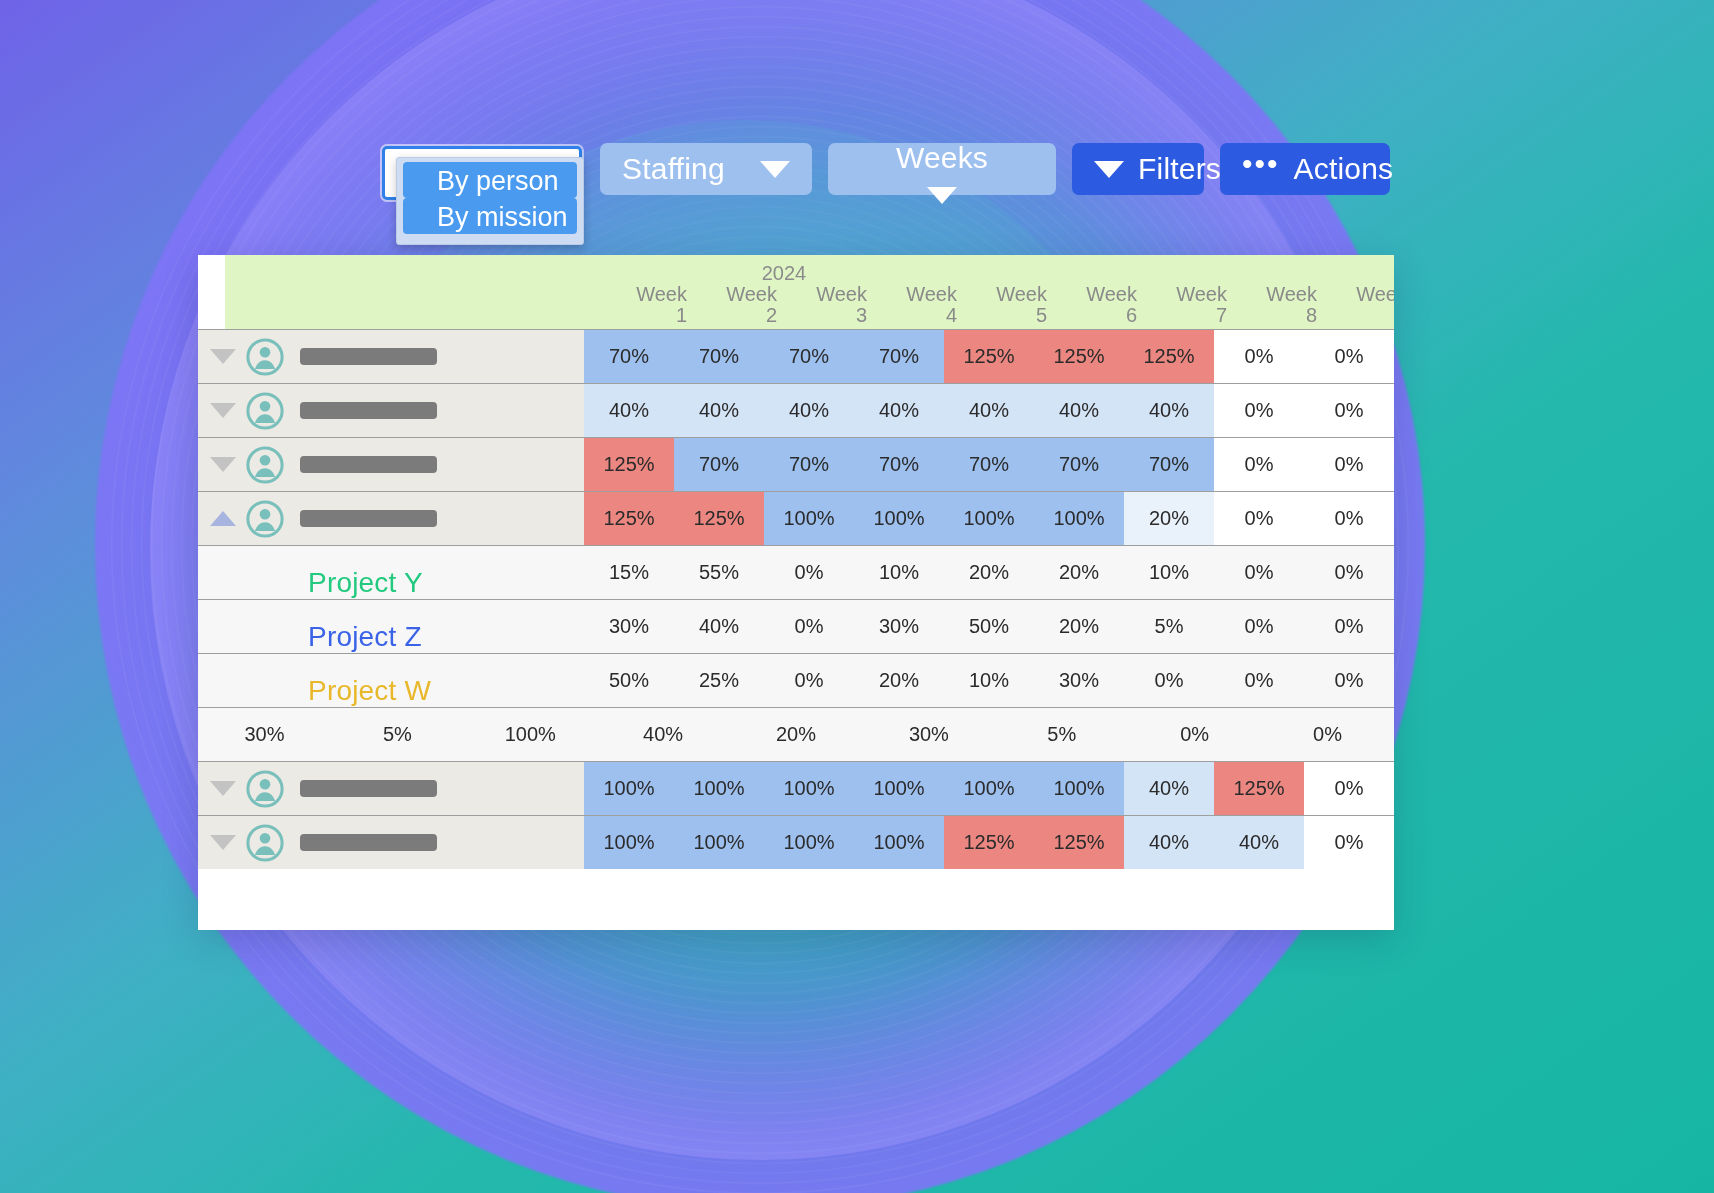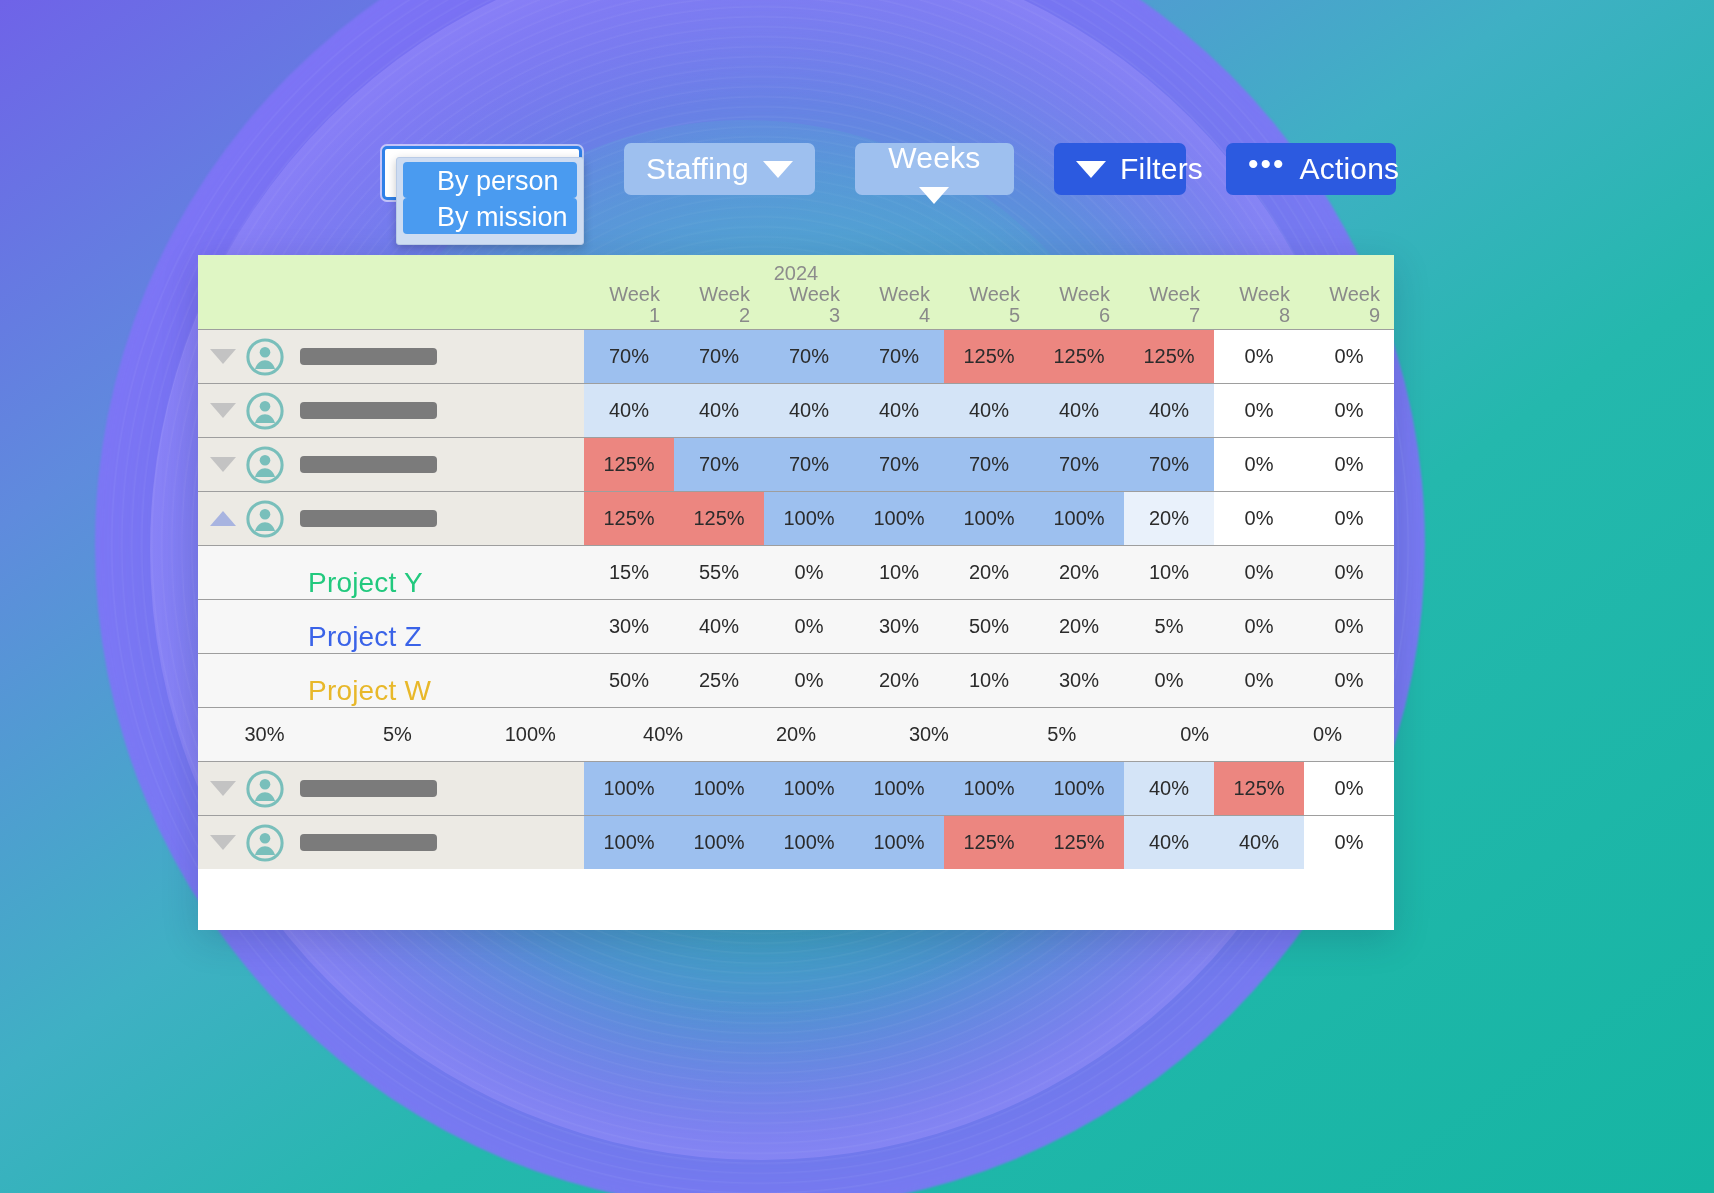--- a/index.html
+++ b/index.html
@@ -89,21 +89,20 @@
     gap: 14px;
     padding: 0 22px;
     border-radius: 7px;
     color: #ffffff;
     font-size: 30px;
     font-weight: 400;
     letter-spacing: .2px;
     white-space: nowrap;
     cursor: pointer;
     user-select: none;
-    margin-left: 24px;
   }
   .tb-light { background: #9ec0ef; }
   .tb-solid { background: #2c5ae0; }
 
   .tb-label { line-height: 1; }
 
   .caret {
     width: 0; height: 0;
     border-left: 15px solid transparent;
     border-right: 15px solid transparent;
@@ -197,25 +196,26 @@
   }
   .wk {
     flex: 1 1 0;
     min-width: 0;
   }
 
   
   #thead {
     background: #dff6c4;
     height: 74px;
+    margin-left: 27px;
   }
   #thead .label-cell { background: #dff6c4; }
   #year-label {
     position: absolute;
-    left: 198px; top: 262px;
+    left: 186px; top: 262px;
     width: 1196px;
     text-align: center;
     font-size: 20px;
     color: #8c8c8c;
     z-index: 22;
     pointer-events: none;
   }
   .wk-head {
     height: 74px;
     display: flex;

